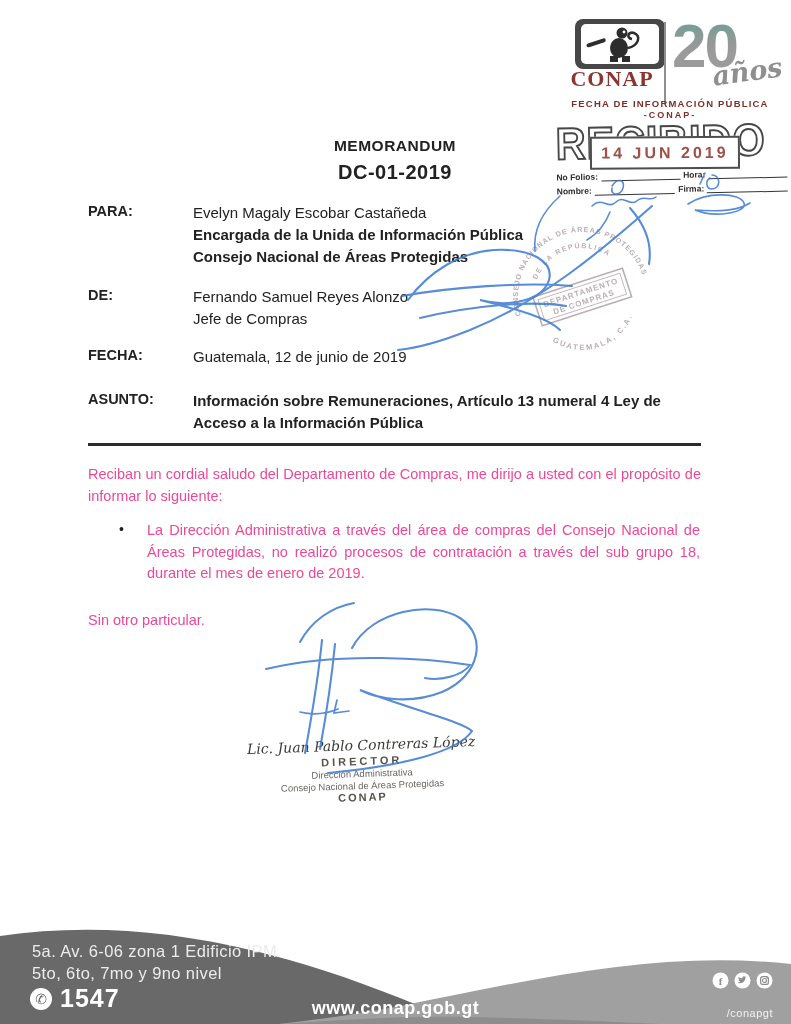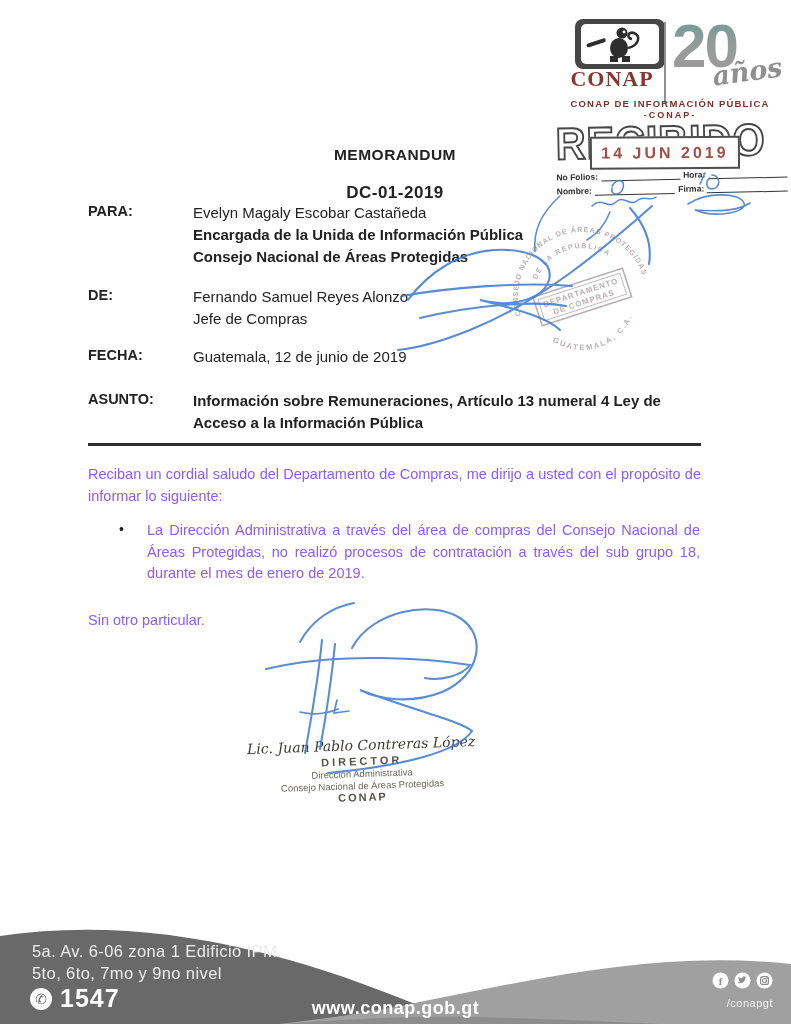--- a/index.html
+++ b/index.html
@@ -36,31 +36,31 @@
   .datebox{position:absolute; left:34px; top:18px; width:146px; height:29px;
     background:#fff; border:2px solid #4e4e4e; transform:rotate(.8deg);
     display:flex; align-items:center; justify-content:center;}
   .datebox span{font-size:16px; font-weight:bold; letter-spacing:3px; color:#9d5147;}
   .rrow{display:flex; align-items:flex-end; font-size:8.5px; font-weight:bold;
     color:#2e2e2e; margin-top:4px;}
   .rrow .lbl{white-space:nowrap;}
   .rrow .fill{flex:1; border-bottom:1.6px solid #343434; margin:0 3px; height:9px;}
 
   
-  .title-block{left:88px; top:146px; width:614px; text-align:center;}
+  .title-block{left:88px; top:137px; width:614px; text-align:center;}
   .title-block .t1{font-size:15.5px; font-weight:bold; letter-spacing:.5px;}
-  .title-block .t2{font-size:17px; font-weight:bold; margin-top:19px; letter-spacing:.5px;}
+  .title-block .t2{font-size:20px; font-weight:bold; margin-top:6px; letter-spacing:.5px;}
 
   .fld-label{font-size:14.5px; font-weight:bold;}
   .fld-val{font-size:15px; line-height:22px;}
   .b{font-weight:bold;}
 
   .hrule{left:88px; top:443px; width:613px; height:2.5px; background:#2c2c2c;}
 
-  .para{font-size:14.5px; line-height:21.5px; text-align:justify; color:#8b5cf6;}
+  .para{font-size:14.5px; line-height:21.5px; text-align:justify; color:#ec4899;}
   .bullet-dot{left:119px; top:521px; font-size:14px;}
 
   
   .dstamp{left:242px; top:737px; width:240px; text-align:center; transform:rotate(-2deg);
     color:#4a453f; z-index:2;}
   .dstamp .name{font-family:"DejaVu Serif", serif; font-style:italic; font-size:14px; color:#3d3a36;}
   .dstamp .role{font-size:11px; font-weight:bold; letter-spacing:3px; color:#57534b; margin-top:2px;}
   .dstamp .o1,.dstamp .o2{font-size:9.5px; color:#6b6660; margin-top:1px;}
   .dstamp .o3{font-size:11px; font-weight:bold; letter-spacing:2px; color:#57534b;}
 
@@ -71,21 +71,21 @@
   .f-address{position:absolute; left:32px; top:20px; color:#ececec; font-size:16.5px;
     line-height:22px; letter-spacing:.4px;}
   .f-phone{position:absolute; left:30px; top:64px; display:flex; align-items:center; gap:8px;}
   .f-phone .pcirc{width:22px; height:22px; border-radius:50%; background:#fff; color:#696969;
     display:flex; align-items:center; justify-content:center; font-size:14px;}
   .f-phone .pnum{color:#fff; font-weight:bold; font-size:25px; letter-spacing:1px;}
   .f-web{position:absolute; left:0; top:78px; width:791px; text-align:center;
     color:#fff; font-weight:bold; font-size:18px; letter-spacing:.5px;}
   .f-social{position:absolute; right:18px; top:52px; text-align:right;}
   .f-icons{display:flex; gap:5px; justify-content:flex-end;}
-  .f-handle{color:#f2f2f2; font-size:11px; margin-top:8px; letter-spacing:.5px;}
+  .f-handle{color:#f2f2f2; font-size:11px; margin-top:18px; letter-spacing:.5px;}
 </style>
 </head>
 <body>
 
 <div class="page">
 
   <div class="abs logo-wrap">
     <svg class="logo-box" width="92" height="52" viewBox="0 0 92 52">
       <rect x="1" y="1" width="90" height="50" rx="8" fill="#474747"></rect>
       <rect x="7" y="6" width="78" height="40" rx="5" fill="#ffffff"></rect>
@@ -96,21 +96,21 @@
       <rect x="36" y="38" width="8" height="6" fill="#2d2d2d"></rect>
       <rect x="48" y="38" width="8" height="6" fill="#2d2d2d"></rect>
       <path d="M54,30 c10,-2 14,-12 6,-15 c-6,-2 -8,5 -2,6" fill="none" stroke="#2d2d2d" stroke-width="2.6"></path>
     </svg>
     <div class="conap-word">CONAP</div>
     <div class="brand-divider"></div>
     <div class="thirty">20</div>
     <div class="anios">años</div>
   </div>
   <div class="abs unit-lines">
-    <div class="l1">CONAP DE INFORMACIÓN PÚBLICA</div>
+    <div class="l1">FECHA DE INFORMACIÓN PÚBLICA</div>
     <div class="l2">-CONAP-</div>
   </div>
 
   <div class="abs rstamp">
     <div class="recibido">RECIBIDO</div>
     <div class="datebox">
       <span>14 JUN 2019</span>
     </div>
     <div class="rrow">
       <span class="lbl">No Folios:</span>

